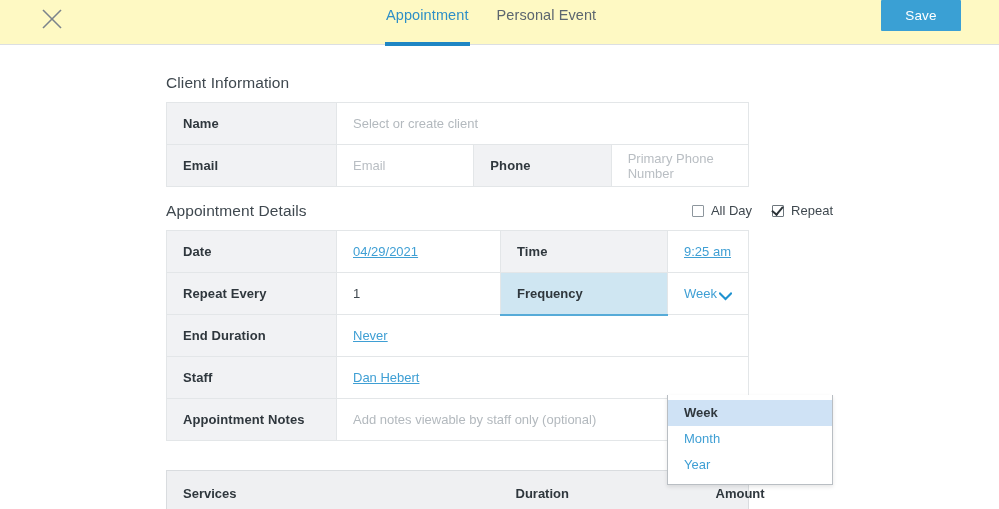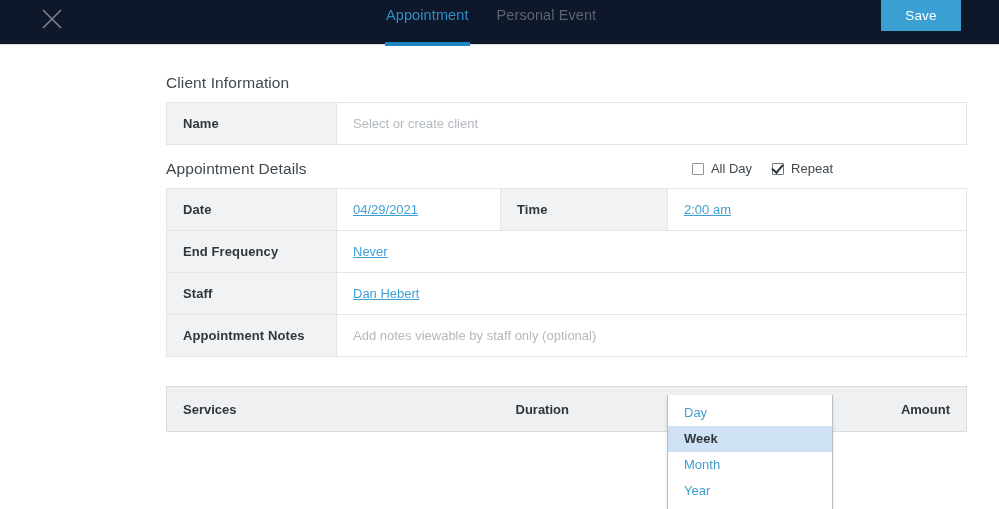--- a/index.html
+++ b/index.html
@@ -10,21 +10,21 @@
     font-family: "Liberation Sans", sans-serif;
     color: #30373d;
     overflow: hidden;
     position: relative;
   }
 
   
   .topbar {
     position: relative;
     height: 45px;
-    background: #0f172a;
+    background: #fef9c3;
     border-bottom: 1px solid #dcdfe2;
     display: flex;
     align-items: flex-start;
   }
   .close-btn {
     position: absolute;
     left: 33px; top: 0px;
     width: 38px; height: 38px;
     display: flex; align-items: center; justify-content: center;
     cursor: pointer;
@@ -105,21 +105,21 @@
     left: 1px; top: -2px;
     width: 5px; height: 9px;
     border-right: 2px solid #2c3338;
     border-bottom: 2px solid #2c3338;
     transform: rotate(40deg);
   }
   .chk .lbl { font-size: 13px; color: #3f484f; }
 
   
   .tbl {
-    width: 801px;
+    width: 583px;
     border: 1px solid #d9dcdf;
     border-collapse: collapse;
     background: #be185d;
     table-layout: fixed;
   }
   .tbl td {
     height: 42px;
     border: 1px solid #e3e6e8;
     padding: 0 16px;
     font-size: 13px;
@@ -224,20 +224,30 @@
   <div class="section-head" id="sec-client">
     <div class="section-title">Client Information</div>
   </div>
 
   <table class="tbl">
     <tbody>
         <tr>
       <td class="lbl-cell">Name</td>
       <td class="val-cell" colspan="3">
         <span class="ph">Select or create client</span>
+      </td>
+    </tr>
+    <tr>
+      <td class="lbl-cell">Email</td>
+      <td class="val-cell hatch" style="width:164px">
+        <span class="ph">Email</span>
+      </td>
+      <td class="lbl-cell" style="width:167px">Phone</td>
+      <td class="val-cell hatch">
+        <span class="ph">Primary Phone Number</span>
       </td>
     </tr>
   </tbody>
     </table>
 
   <div class="section-head">
     <div class="section-title">Appointment Details</div>
     <div class="chk-group">
       <div class="chk">
         <span class="box"></span>
@@ -252,25 +262,40 @@
 
   <table class="tbl">
     <tbody>
         <tr>
       <td class="lbl-cell">Date</td>
       <td class="val-cell" style="width:164px">
         <span class="link">04/29/2021</span>
       </td>
       <td class="lbl-cell" style="width:167px">Time</td>
       <td class="val-cell">
-        <span class="link">2:00 am</span>
-      </td>
-    </tr>
-    <tr>
-      <td class="lbl-cell">End Frequency</td>
+        <span class="link">9:25 am</span>
+      </td>
+    </tr>
+    <tr>
+      <td class="lbl-cell">Repeat Every</td>
+      <td class="val-cell">1</td>
+      <td class="hl-cell">Frequency</td>
+      <td class="val-cell freq-cell">
+        <span class="freq-val">
+          <span>Week</span>
+          <span class="chev">
+            <svg width="13" height="9" viewBox="0 0 13 9">
+              <path d="M1 1.6 L6.5 7 L12 1.6" fill="none" stroke="#1f92d0" stroke-width="2.1" stroke-linecap="square"></path>
+            </svg>
+          </span>
+        </span>
+      </td>
+    </tr>
+    <tr>
+      <td class="lbl-cell">End Duration</td>
       <td class="val-cell" colspan="3">
         <span class="link">Never</span>
       </td>
     </tr>
     <tr>
       <td class="lbl-cell">Staff</td>
       <td class="val-cell" colspan="3">
         <span class="link">Dan Hebert</span>
       </td>
     </tr>
@@ -290,19 +315,18 @@
         <td style="width:333px">Services</td>
         <td style="width:200px">Duration</td>
         <td class="ta-r">Amount</td>
       </tr>
 
     </tbody>
       </table>
   </div>
 
   <div class="dropdown">
-    <div class="dd-item">Day</div>
     <div class="dd-item sel">Week</div>
     <div class="dd-item">Month</div>
     <div class="dd-item">Year</div>
   </div>
 
 </div>
 
 </body></html>

